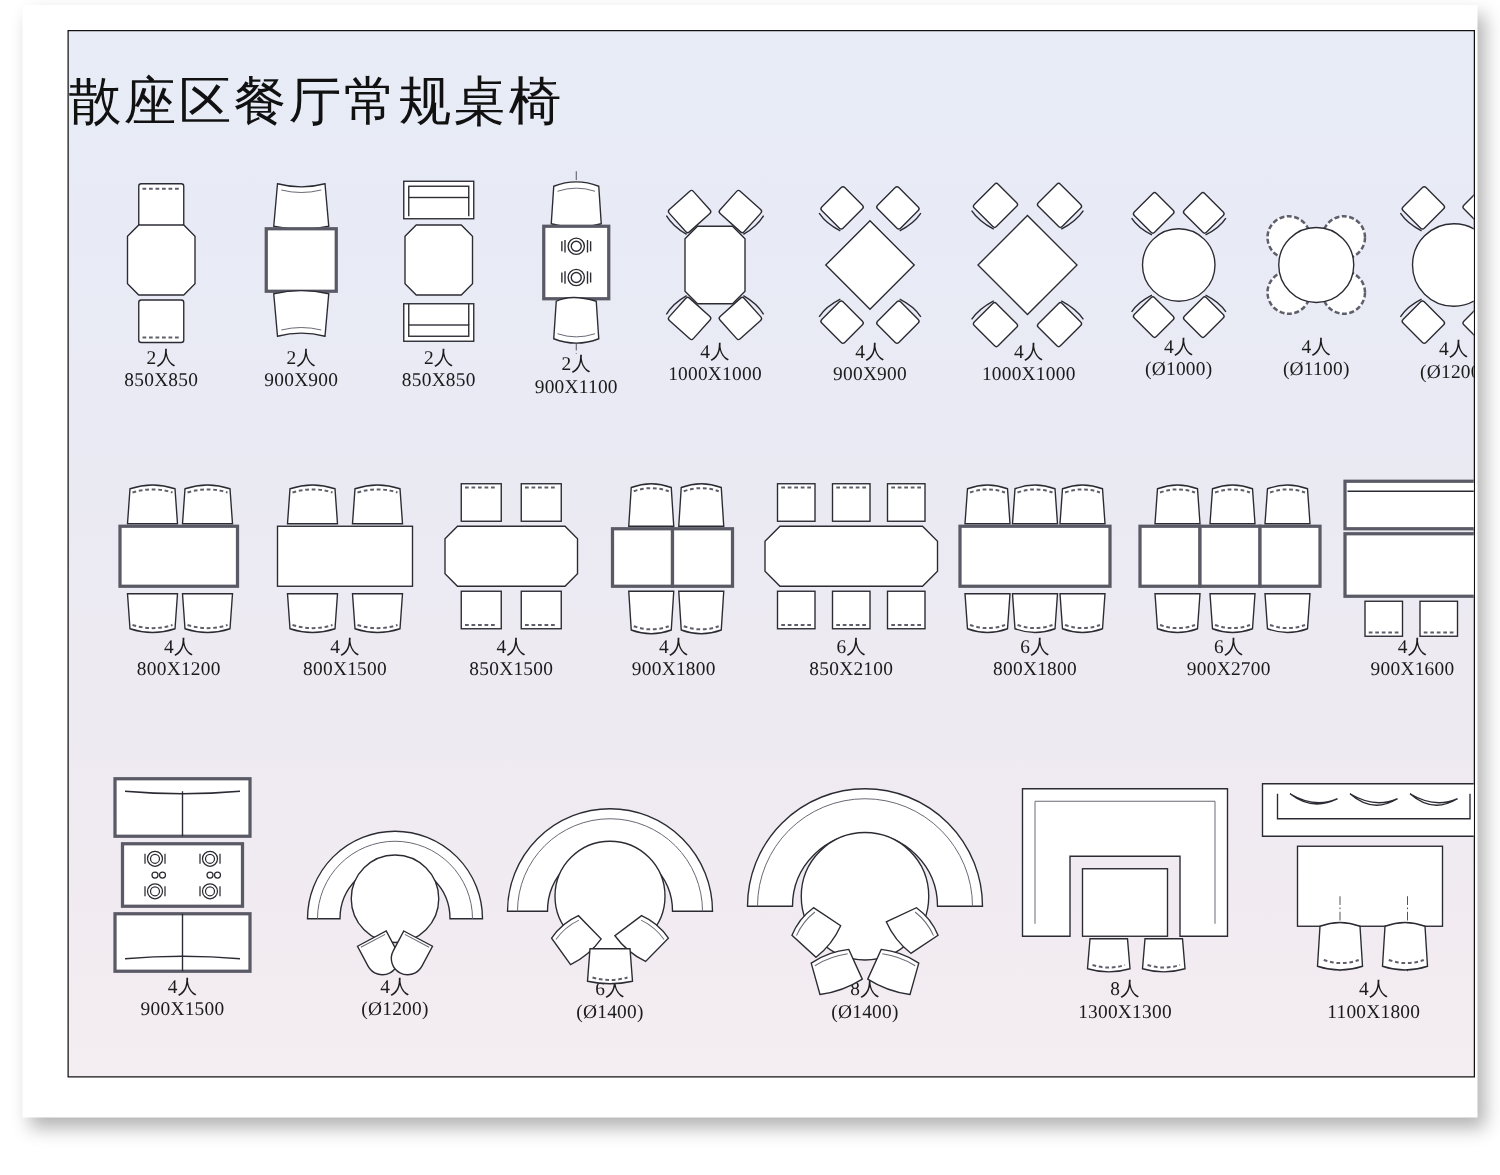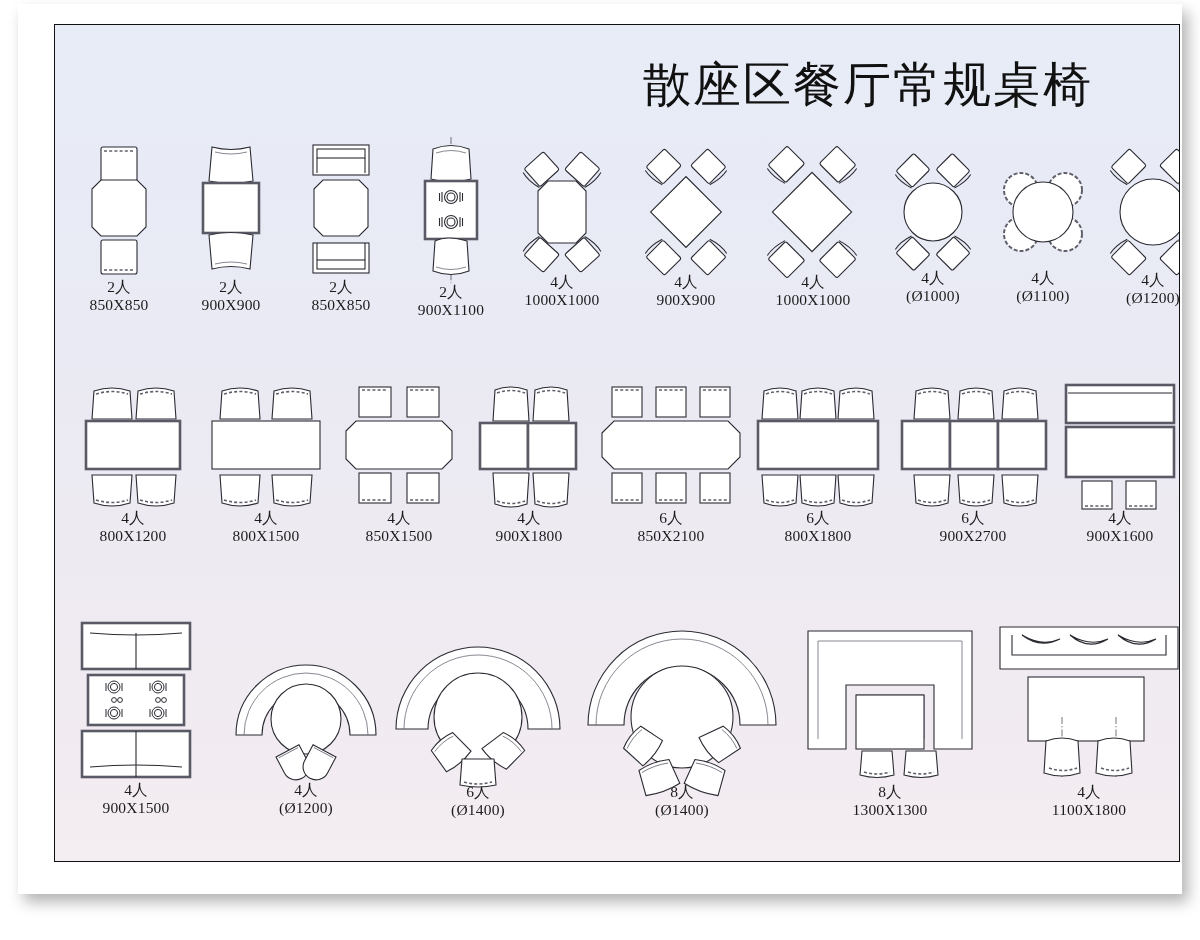--- a/index.html
+++ b/index.html
@@ -22,30 +22,30 @@
   }
   
   #canvas{
     position:absolute;left:36px;top:20px;width:1124px;height:836px;
     border:1.5px solid #111111;
     background:linear-gradient(180deg,#e7ecf7 0%,#e9eaf4 35%,#eeeaf1 65%,#f4edf2 100%);
     overflow:hidden;
   }
   #title{
     position:absolute;left:0;top:36px;width:1038px;
-    text-align:right;
-    font-size:48px;
+    text-align:left;
+    font-size:42px;
     line-height:1;
     letter-spacing:2px;
     color:#111111;
     font-family:"Liberation Serif","DejaVu Serif",serif;
     font-weight:400;
     white-space:nowrap;
   }
-  .row{position:absolute;left:3px;width:1124px;}
+  .row{position:absolute;left:13px;width:1124px;}
   .cell{
     position:absolute;
     text-align:center;
   }
   .art{
     position:relative;
     margin:0 auto;
   }
   .art svg{display:block;margin:0 auto;overflow:visible;}
   .label{

